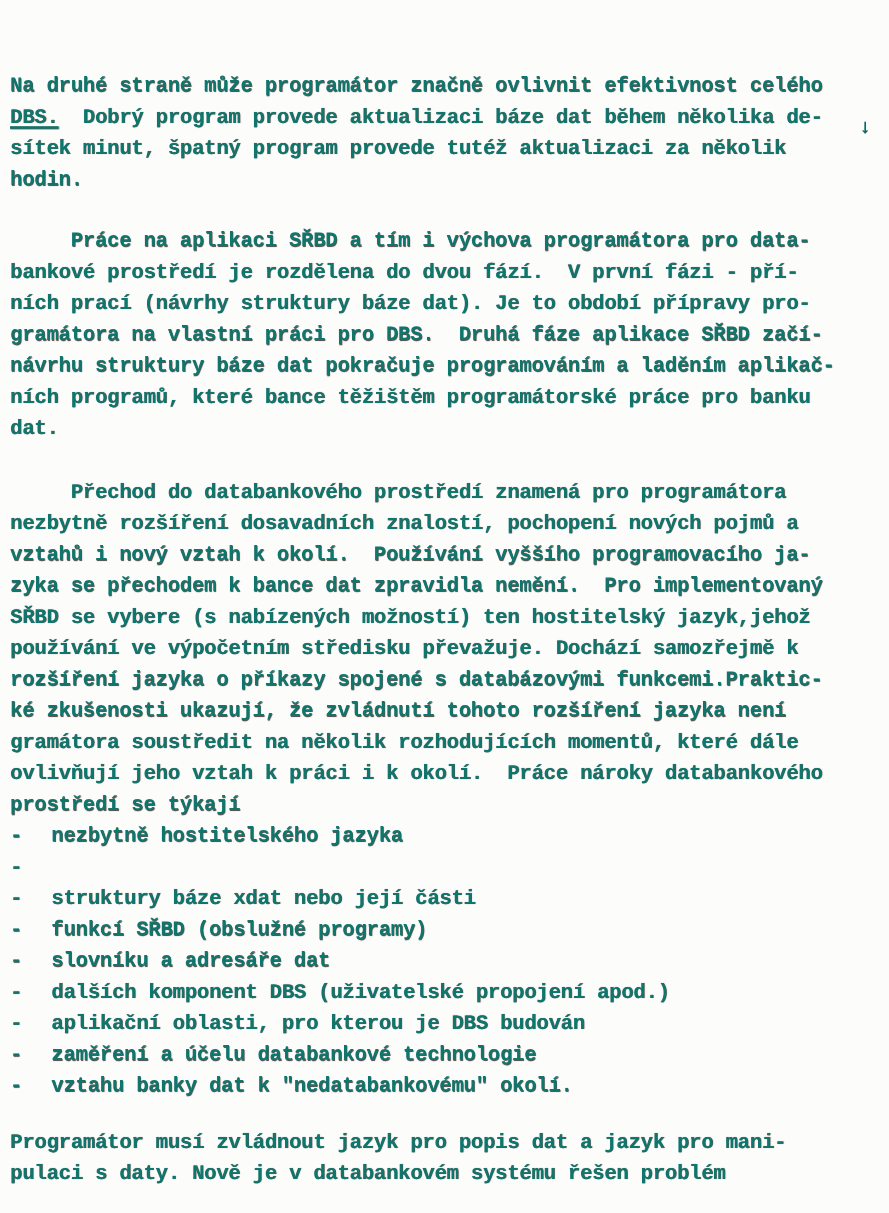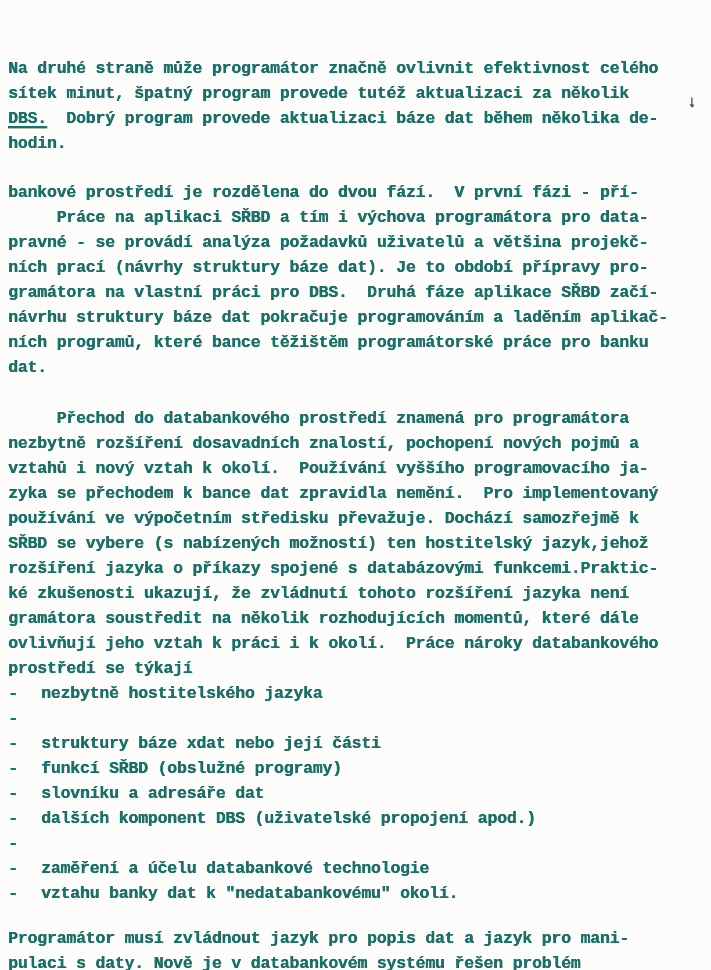--- a/index.html
+++ b/index.html
@@ -60,60 +60,59 @@
     text-shadow: 0.5px 0.5px 0.5px rgba(25,18,10,0.9);
   }
 </style>
 </head>
 <body>
 
 <div class="page">
 
   <div class="paragraph para-1">
     <div class="line">Na druhé straně může programátor značně ovlivnit efektivnost celého</div>
+    <div class="line"><span class="u">DBS.</span><span>  Dobrý program provede aktualizaci báze dat během několika de-</span></div>
     <div class="line">sítek minut, špatný program provede tutéž aktualizaci za několik</div>
-    <div class="line"><span class="u">DBS.</span><span>  Dobrý program provede aktualizaci báze dat během několika de-</span></div>
     <div class="line">hodin.</div>
   </div>
 
   <span class="stray-mark">↓</span>
 
   <div class="paragraph para-2">
+    <div class="line">     Práce na aplikaci SŘBD a tím i výchova programátora pro data-</div>
     <div class="line">bankové prostředí je rozdělena do dvou fází.  V první fázi - pří-</div>
-    <div class="line">     Práce na aplikaci SŘBD a tím i výchova programátora pro data-</div>
-    <div class="line">pravné - se provádí analýza požadavků uživatelů a většina projekč-</div>
     <div class="line">ních prací (návrhy struktury báze dat). Je to období přípravy pro-</div>
     <div class="line">gramátora na vlastní práci pro DBS.  Druhá fáze aplikace SŘBD začí-</div>
     <div class="line">návrhu struktury báze dat pokračuje programováním a laděním aplikač-</div>
     <div class="line">ních programů, které bance těžištěm programátorské práce pro banku</div>
     <div class="line">dat.</div>
   </div>
 
   <div class="paragraph para-3">
     <div class="line">     Přechod do databankového prostředí znamená pro programátora</div>
     <div class="line">nezbytně rozšíření dosavadních znalostí, pochopení nových pojmů a</div>
     <div class="line">vztahů i nový vztah k okolí.  Používání vyššího programovacího ja-</div>
     <div class="line">zyka se přechodem k bance dat zpravidla nemění.  Pro implementovaný</div>
+    <div class="line">SŘBD se vybere (s nabízených možností) ten hostitelský jazyk,jehož</div>
     <div class="line">používání ve výpočetním středisku převažuje. Dochází samozřejmě k</div>
-    <div class="line">SŘBD se vybere (s nabízených možností) ten hostitelský jazyk,jehož</div>
     <div class="line">rozšíření jazyka o příkazy spojené s databázovými funkcemi.Praktic-</div>
     <div class="line">ké zkušenosti ukazují, že zvládnutí tohoto rozšíření jazyka není</div>
     <div class="line">gramátora soustředit na několik rozhodujících momentů, které dále</div>
     <div class="line">ovlivňují jeho vztah k práci i k okolí.  Práce nároky databankového</div>
     <div class="line">prostředí se týkají</div>
   </div>
 
   <div class="bullet-list">
     <div class="list-item"><span class="bullet">-</span><span>nezbytně hostitelského jazyka</span></div>
     <div class="list-item"><span class="bullet">-</span></div>
     <div class="list-item"><span class="bullet">-</span><span>struktury báze xdat nebo její části</span></div>
     <div class="list-item"><span class="bullet">-</span><span>funkcí SŘBD (obslužné programy)</span></div>
     <div class="list-item"><span class="bullet">-</span><span>slovníku a adresáře dat</span></div>
     <div class="list-item"><span class="bullet">-</span><span>dalších komponent DBS (uživatelské propojení apod.)</span></div>
-    <div class="list-item"><span class="bullet">-</span></div>
+    <div class="list-item"><span class="bullet">-</span><span>aplikační oblasti, pro kterou je DBS budován</span></div>
     <div class="list-item"><span class="bullet">-</span><span>zaměření a účelu databankové technologie</span></div>
     <div class="list-item"><span class="bullet">-</span><span>vztahu banky dat k "nedatabankovému" okolí.</span></div>
   </div>
 
   <div class="paragraph para-4">
     <div class="line">Programátor musí zvládnout jazyk pro popis dat a jazyk pro mani-</div>
     <div class="line">pulaci s daty. Nově je v databankovém systému řešen problém</div>
   </div>
 
 </div>

